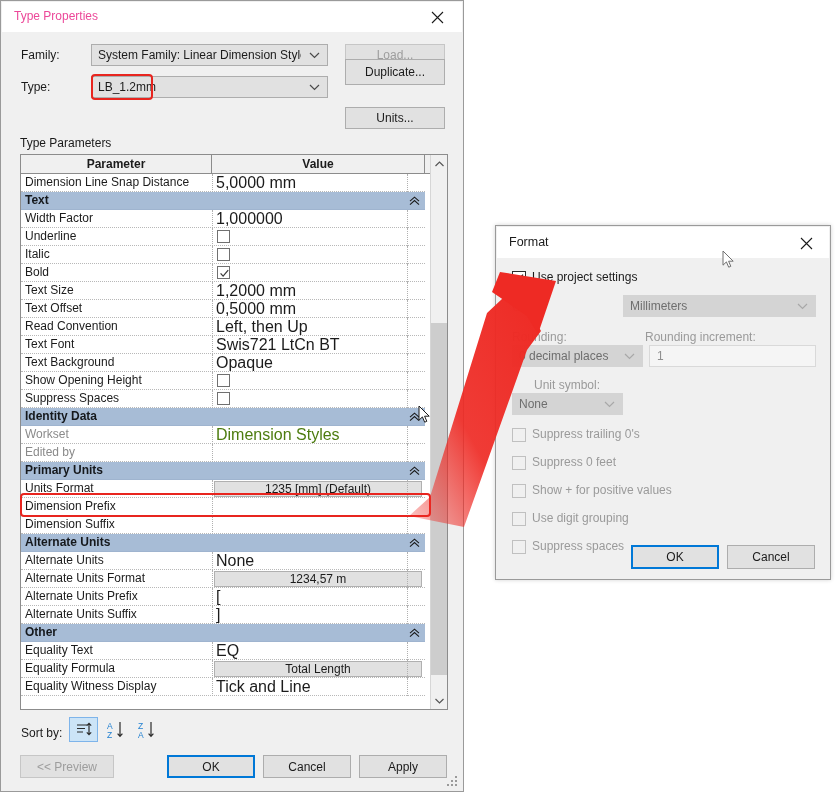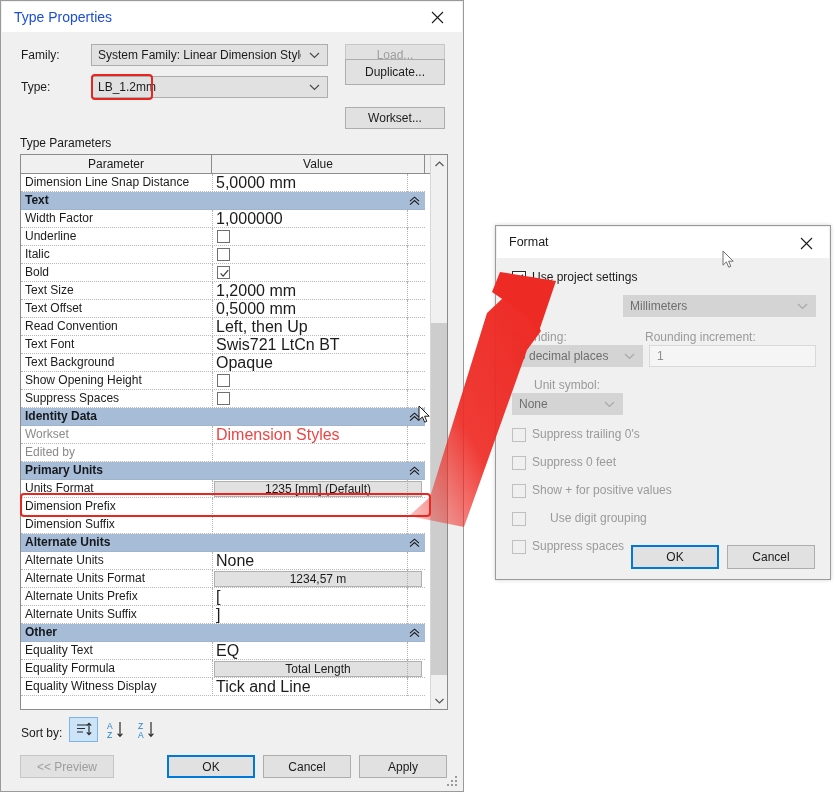--- a/index.html
+++ b/index.html
@@ -18,21 +18,21 @@
     position:absolute;left:0;top:0;width:464px;height:792px;
     background:#f0f0f0;
     border:1px solid #9a9a9a;
     box-sizing:border-box;
   }
   #tp-titlebar{
     position:absolute;left:1px;top:1px;right:1px;height:30px;
     background:#ffffff;
   }
   #tp-title{
-    position:absolute;left:12px;top:7px;font-size:14px;color:#1d4ed8;
+    position:absolute;left:12px;top:7px;font-size:12px;color:#ec4899;
   }
   #tp-close{
     position:absolute;right:6px;top:2px;width:38px;height:26px;
     display:flex;align-items:center;justify-content:center;
     cursor:default;
   }
   #tp-close svg{display:block;}
 
   .row-label{position:absolute;font-size:12px;color:#1b1b1b;}
 
@@ -66,20 +66,21 @@
   }
   #grid-head{
     position:absolute;left:0;top:0;right:0;height:19px;
     background:#f0f0f0;border-bottom:1px solid #8c8c8c;
     box-sizing:border-box;
   }
   .hcell{
     position:absolute;top:0;height:18px;line-height:18px;
     text-align:center;font-size:12px;color:#1b1b1b;
     box-sizing:border-box;
+    font-weight:bold;
   }
   #h-param{left:0;width:191px;border-right:1px solid #8c8c8c;}
   #h-value{left:191px;width:213px;border-right:1px solid #8c8c8c;}
   #h-eq{left:404px;width:17px;border-right:1px solid #8c8c8c;font-weight:bold;}
 
   #rows{
     position:absolute;left:0;top:19px;width:404px;bottom:0;
     overflow:hidden;
   }
   .trow{
@@ -97,21 +98,21 @@
     border-left:1px dotted #b0b0b0;
   }
   .trow .eqsep{
     position:absolute;left:386px;top:0;width:0;height:18px;
     border-left:1px dotted #b0b0b0;
   }
   .trow .pval{
     position:absolute;left:195px;top:0;height:18px;line-height:17px;
     font-size:16px;color:#1b1b1b;white-space:nowrap;
   }
-  .trow .pval.dim{color:#ef4444;}
+  .trow .pval.dim{color:#4d7c0f;}
   .trow.group{
     background:#a7bcd6;border-bottom:1px solid #9fb4cf;padding-left:39px;
   }
   .trow.group .pname{font-weight:bold;color:#15181c;}
   .trow .chev{
     position:absolute;left:388px;top:3px;width:12px;height:12px;
   }
   .cbox{
     position:absolute;left:196px;top:2px;width:13px;height:13px;
     box-sizing:border-box;border:1px solid #707070;background:#fff;
@@ -206,21 +207,21 @@
   <div class="combo" style="left:90px;top:75px;width:237px;">
     <span class="ctext">LB_1.2mm</span>
     <span class="carrow">
       <svg width="11" height="7" viewBox="0 0 11 7">
           <path d="M1 1 L5.5 5.5 L10 1" stroke="#4a4a4a" stroke-width="1.2" fill="none"></path>
         </svg>
     </span>
   </div>
   <div class="redbox" style="left:90px;top:73px;width:62px;height:26px;"></div>
   <div class="btn" style="left:344px;top:58px;width:100px;height:26px;">Duplicate...</div>
-  <div class="btn" style="left:344px;top:106px;width:100px;height:22px;">Workset...</div>
+  <div class="btn" style="left:344px;top:106px;width:100px;height:22px;">Units...</div>
 
   <div id="tp-paramlabel">Type Parameters</div>
 
   <div id="grid">
     <div id="grid-head">
       <div class="hcell" id="h-param">Parameter</div>
       <div class="hcell" id="h-value">Value</div>
       <div class="hcell" id="h-eq">=</div>
     </div>
     <div id="rows">
@@ -510,21 +511,21 @@
       <svg width="11" height="7" viewBox="0 0 11 7">
           <path d="M1 1 L5.5 5.5 L10 1" stroke="#a8a8a8" stroke-width="1.2" fill="none"></path>
         </svg>
     </span>
   </div>
 
   <div id="fmt-checks">
       <div class="f-check" style="left: 16px; top: 201px;"><span class="box"></span><span class="lbl">Suppress trailing 0's</span></div>
       <div class="f-check" style="left: 16px; top: 229px;"><span class="box"></span><span class="lbl">Suppress 0 feet</span></div>
       <div class="f-check" style="left: 16px; top: 257px;"><span class="box"></span><span class="lbl">Show + for positive values</span></div>
-      <div class="f-check" style="left: 16px; top: 285px; padding-left: 18px;"><span class="box"></span><span class="lbl">Use digit grouping</span></div>
+      <div class="f-check" style="left: 16px; top: 285px;"><span class="box"></span><span class="lbl">Use digit grouping</span></div>
       <div class="f-check" style="left: 16px; top: 313px;"><span class="box"></span><span class="lbl">Suppress spaces</span></div>
     </div>
 
   <div class="btn default" style="left:135px;top:319px;width:88px;height:24px;">OK</div>
   <div class="btn" style="left:231px;top:319px;width:88px;height:24px;">Cancel</div>
 </div>
 
 <svg id="arrow">
   <defs>
     <linearGradient id="agrad" x1="0" y1="1" x2="1" y2="0">

